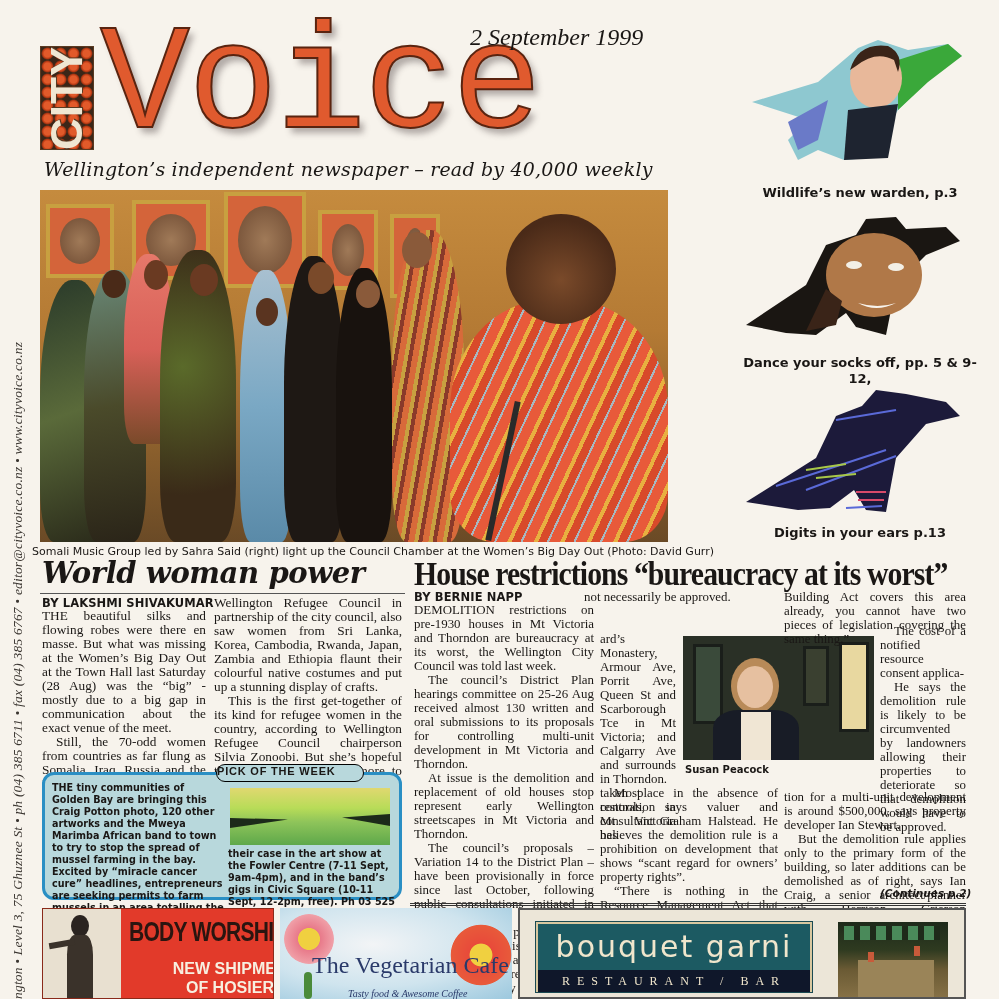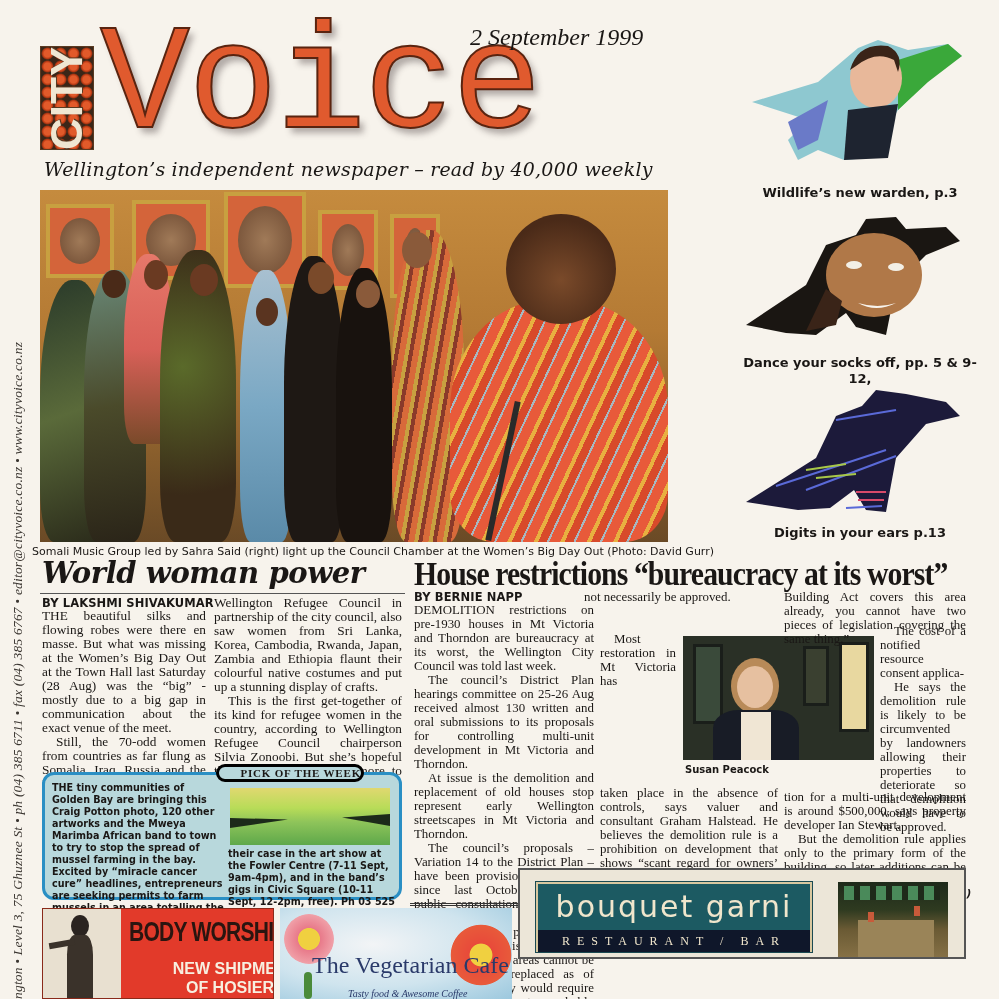--- a/index.html
+++ b/index.html
@@ -96,23 +96,23 @@
   .col p.noindent { text-indent: 0; }
   .col.small { font-size: 12.9px; }
 
   
   .pick {
     left: 42px; top: 772px; width: 360px; height: 128px;
     border: 3px solid #2a8fc4; border-radius: 12px; background: #b8d8dc;
   }
   .pick-tab {
     position: absolute; left: 216px; top: 764px; width: 148px; height: 18px;
-    background: #b8d8dc; border: 3px solid #000000; border-radius: 9px;
-    font-family: Liberation Serif, serif; font-weight: 700; font-size: 11px; color: #1a1715;
-    text-align: right; line-height: 12px; letter-spacing: 0.8px;
+    background: #b8d8dc; border: 1px solid #000000; border-radius: 9px;
+    font-family: Liberation Sans, sans-serif; font-weight: 700; font-size: 11px; color: #1a1715;
+    text-align: left; line-height: 12px; letter-spacing: 0.8px;
   }
   .pick-text {
     position: absolute; font-family: "DejaVu Sans", sans-serif; font-weight: 700; font-size: 9.6px;
     line-height: 12px; color: #1a1715;
   }
   .pick-photo {
     left: 230px; top: 788px; width: 160px; height: 57px;
     background: linear-gradient(180deg, #e0d870 0%, #b8dc58 35%, #8ec45a 60%, #5ea84a 100%);
     overflow: hidden;
   }
@@ -168,21 +168,21 @@
   .ad-veg .line2 {
     position: absolute; left: 32px; top: 44px; font-family: "Liberation Serif", serif; 
     font-size: 24px; color: #2a3a6a; white-space: nowrap;
   }
   .ad-veg .line3 {
     position: absolute; left: 68px; top: 80px; font-family: "Liberation Serif", serif; font-style: italic;
     font-size: 10px; color: #2a3a6a; white-space: nowrap;
   }
 
   .ad-bouquet {
-    left: 518px; top: 868px; width: 448px; height: 91px; background: #ece6d8; border: 2px solid #555; overflow: hidden;
+    left: 518px; top: 908px; width: 448px; height: 91px; background: #ece6d8; border: 2px solid #555; overflow: hidden;
   }
   .ad-bouquet .sign {
     position: absolute; left: 16px; top: 12px; width: 276px; height: 70px;
     border: 2px solid #d8c8a0; outline: 1px solid #1a4a52;
   }
   .ad-bouquet .sign .top {
     position: absolute; left: 0; top: 0; width: 100%; height: 46px; background: #1c5a62;
     color: #f0e6cc; font-family: "DejaVu Sans", sans-serif; font-size: 30px; text-align: center; line-height: 46px;
     letter-spacing: 2px;
   }
@@ -311,20 +311,21 @@
   <p>The council’s District Plan hearings committee on 25-26 Aug received almost 130 written and oral submissions to its proposals for controlling multi-unit development in Mt Victoria and Thorndon.</p>
   <p>At issue is the demolition and replacement of old houses stop represent early Wellington streetscapes in Mt Victoria and Thorndon.</p>
   <p>The council’s proposals – Variation 14 to the District Plan – have been provisionally in force since last October, following public consultations initiated in 1996.</p>
   <p>One of the proposals, the “demolition rule”, is that pre-1930 houses in targeted areas cannot be demolished and replaced as of right. Such activity would require a resource consent, probably notified to third parties, and would</p>
 </div>
 
 <div class="col small" style="left:584px;top:590px;width:178px">
   <p class="noindent">not necessarily be approved.</p>
 </div>
 <div class="col small" style="left:600px;top:632px;width:76px;text-align:justify">
+  <p class="noindent">ard’s Monastery, Armour Ave, Porrit Ave, Queen St and Scarborough Tce in Mt Victoria; and Calgarry Ave and surrounds in Thorndon.</p>
   <p>Most restoration in Mt Victoria has</p>
 </div>
 <div class="col small" style="left:600px;top:786px;width:178px">
   <p class="noindent">taken place in the absence of controls, says valuer and consultant Graham Halstead. He believes the demolition rule is a prohibition on development that shows “scant regard for owners’ property rights”.</p>
   <p>“There is nothing in the Resource Management Act that authorises council to restrict removal of buildings. The</p>
 </div>
 
 <div class="abs sp-photo">
   <div style="position:absolute;left:10px;top:8px;width:30px;height:80px;border:3px solid #1a1e1a;background:#3a4a3a"></div>
   <div style="position:absolute;left:120px;top:10px;width:26px;height:60px;border:3px solid #1a1e1a;background:#3a4030"></div>

